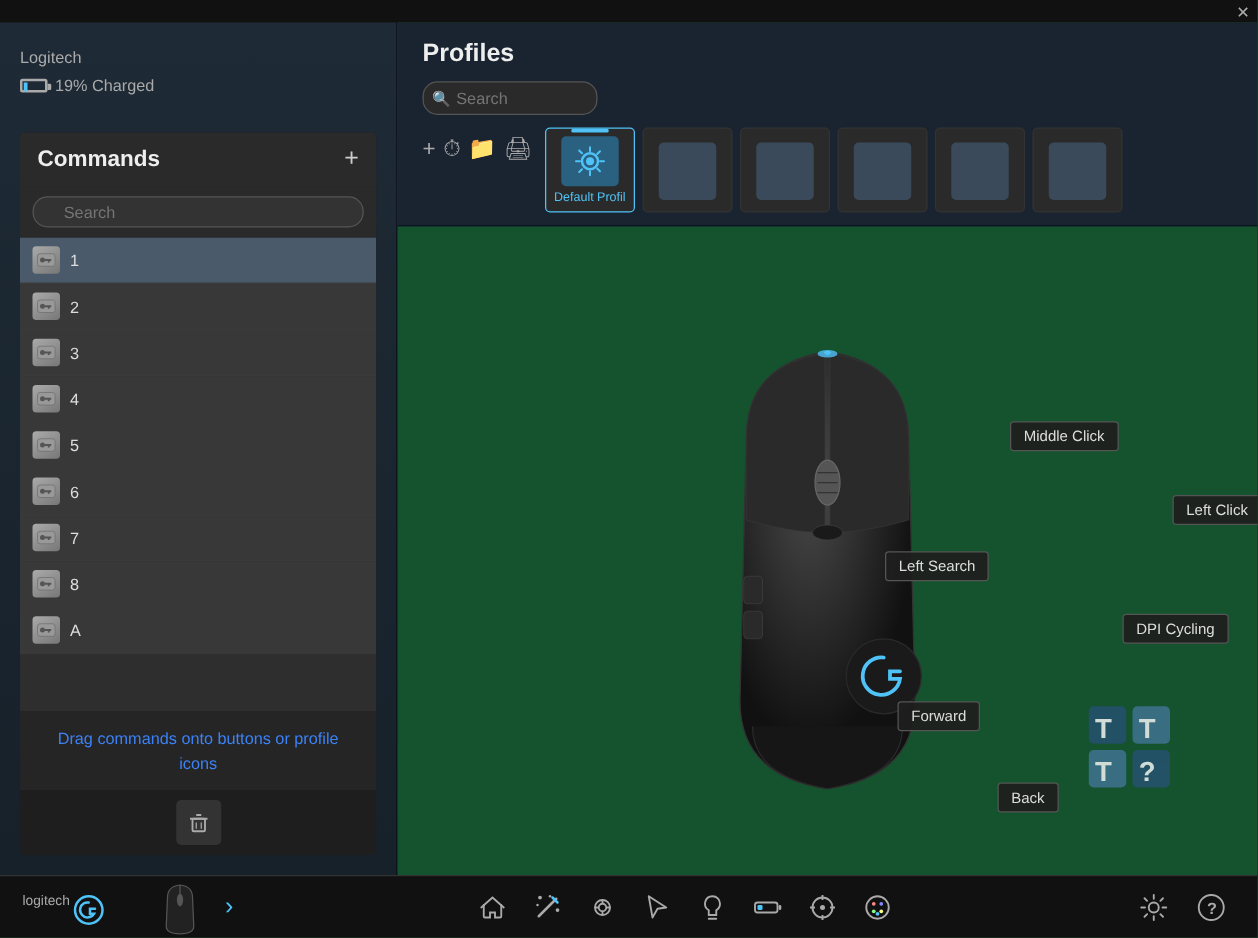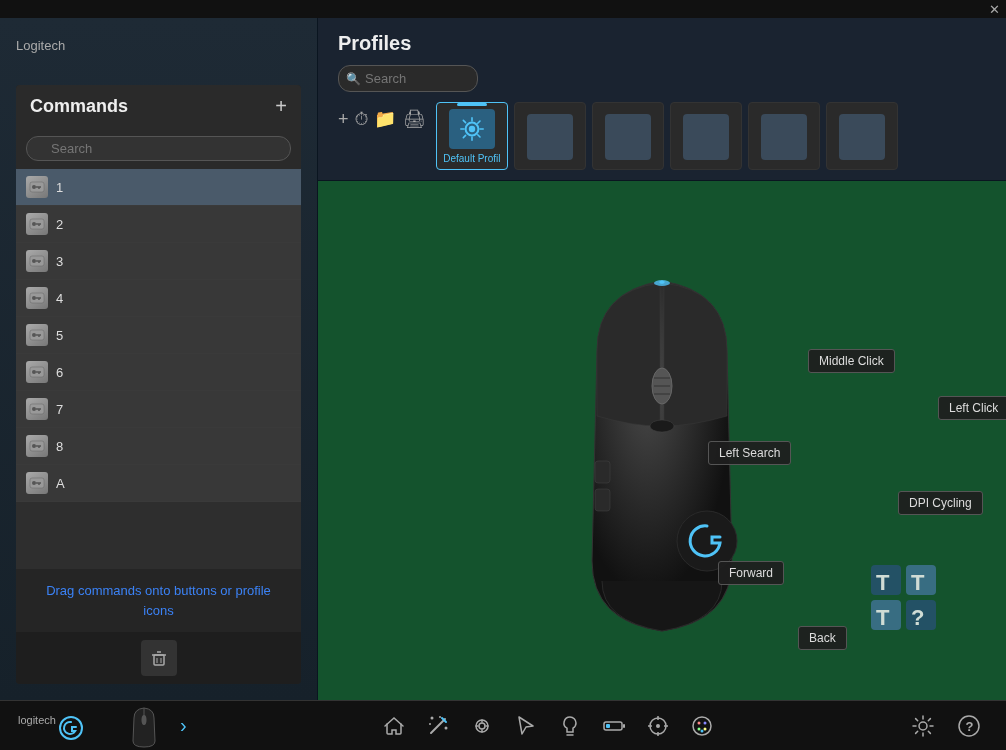--- a/index.html
+++ b/index.html
@@ -435,20 +435,26 @@
 <div id="titlebar">
   <span style="cursor:pointer;color:#aaa;font-size:13px;">✕</span>
 </div>
 
 <div id="main">
 
   <div id="left-panel">
 
     <div class="app-brand">
       <div class="logitech-text">Logitech</div>
+      <div class="battery-status">
+        <span class="battery-icon">
+            <span class="fill"></span>
+          </span>
+        <span>19% Charged</span>
+      </div>
     </div>
 
     <div id="commands-panel">
       <div class="commands-header">
         <span class="commands-title">Commands</span>
         <button class="add-btn">+</button>
       </div>
 
       <div class="search-box">
         <div class="search-wrapper">
@@ -662,21 +668,21 @@
           <path d="M195 295 A15 15 0 1 0 208 312 L200 312 L200 306 L208 306" fill="none" stroke="#4fc3f7" stroke-width="3" stroke-linecap="round"></path>
 
           <path d="M148 52 Q150 50 152 52" fill="none" stroke="#4fc3f7" stroke-width="3"></path>
           <ellipse cx="150" cy="52" rx="8" ry="3" fill="#4fc3f7" opacity="0.8"></ellipse>
 
           <path d="M90 350 Q90 390 150 400 Q210 390 210 350" fill="#161616" stroke="#2a2a2a" stroke-width="1"></path>
         </svg>
 
       </div>
 
-      <div class="callout" style="position:absolute; top:168px; left:490px;">
+      <div class="callout" style="position:absolute; top:156px; left:490px;">
         <span>Middle Click</span>
       </div>
 
       <div class="callout" style="position:absolute; top:215px; left:620px;">
         <span>Left Click</span>
       </div>
 
       <div class="callout" style="position:absolute; top:260px; left:390px;">
         <span>Left Search</span>
       </div>

